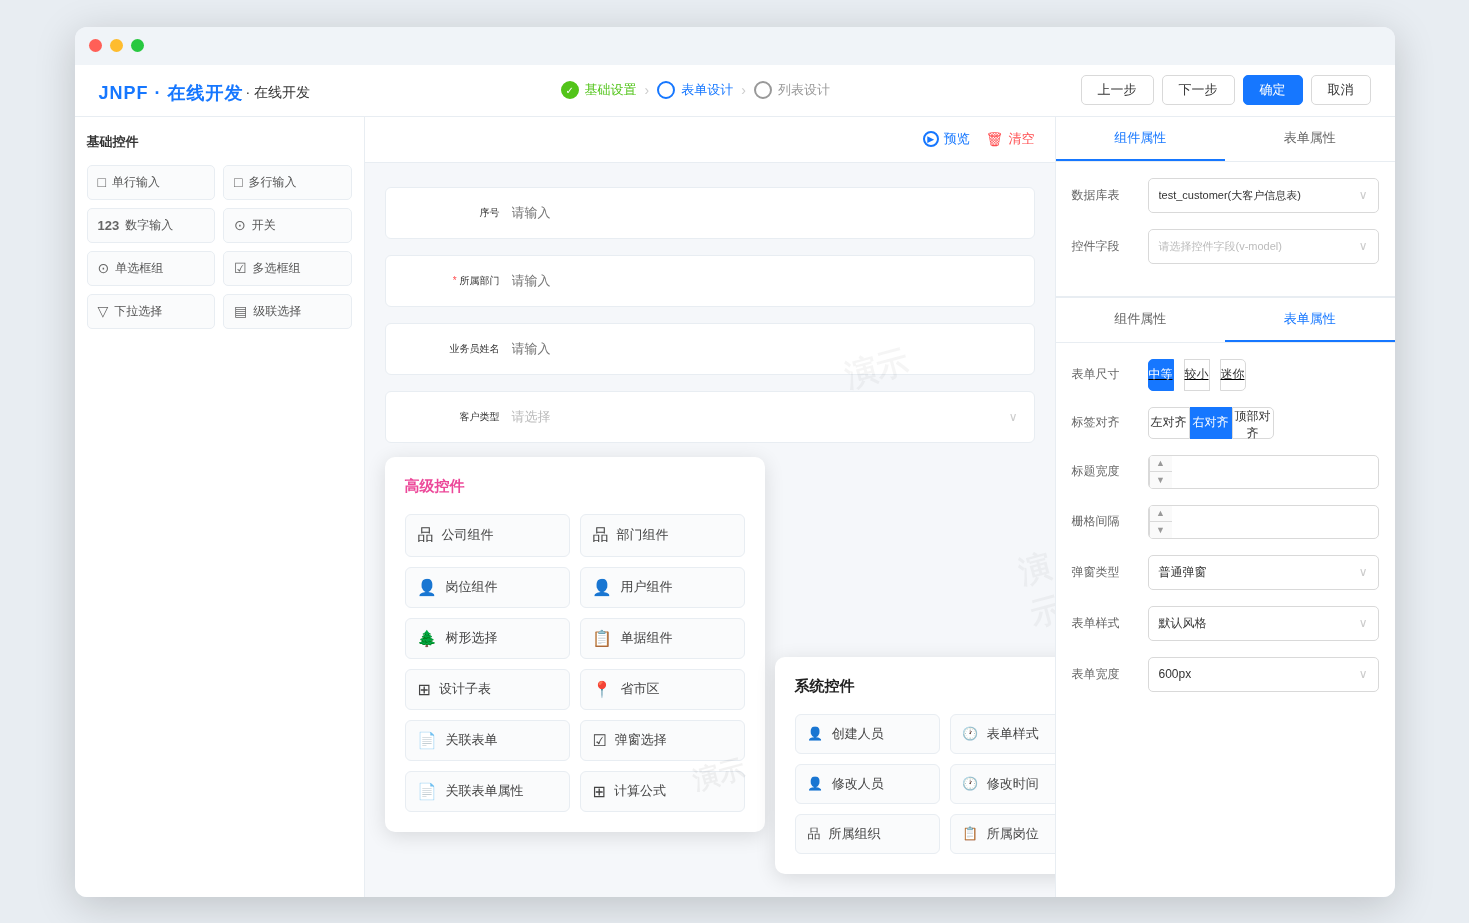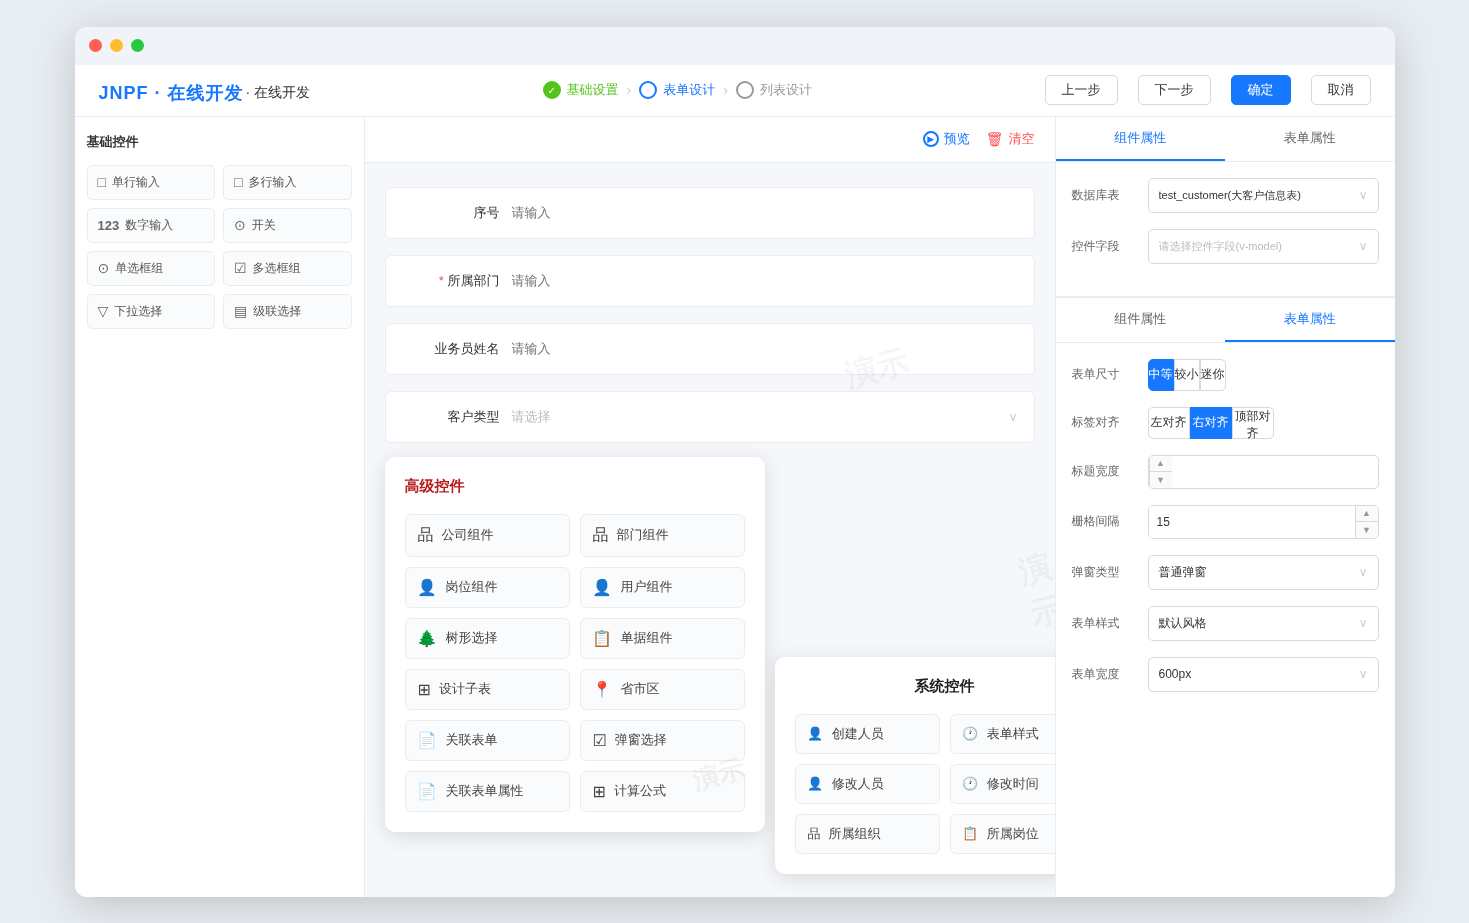--- a/index.html
+++ b/index.html
@@ -69,21 +69,21 @@
     .step-icon {
       width: 18px; height: 18px; border-radius: 50%;
       border: 2px solid currentColor;
       display: flex; align-items: center; justify-content: center;
       font-size: 10px;
     }
     .step.done .step-icon { background: #52c41a; border-color: #52c41a; color: #fff; }
     .step-arrow { color: #ccc; font-size: 14px; }
     .header-btns {
       display: flex;
-      gap: 20px;
+      gap: 8px;
     }
     .btn {
       padding: 5px 16px;
       border-radius: 5px;
       border: 1px solid #d9d9d9;
       background: #fff;
       cursor: pointer;
       font-size: 13px;
       color: #333;
     }
@@ -170,21 +170,21 @@
       display: flex;
       align-items: center;
       background: #fff;
       border-radius: 6px;
       padding: 0 16px;
       height: 52px;
       border: 1px solid #e8edf2;
     }
     .form-label {
       width: 110px;
-      font-size: 13px;
+      font-size: 10px;
       color: #333;
       flex-shrink: 0;
       text-align: right;
       padding-right: 12px;
     }
     .form-label.required::before {
       content: '* ';
       color: #ff4d4f;
     }
     .form-input {
@@ -265,21 +265,22 @@
     .panel2-tab.active {
       color: #1677ff;
       border-bottom: 2px solid #1677ff;
     }
     .panel2-body {
       padding: 16px;
       flex: 1;
     }
     .size-btns {
       display: flex;
-      gap: 0;
+      gap: 10px;
+      text-decoration: underline;
     }
     .size-btn {
       flex: 1;
       height: 32px;
       border: 1px solid #d9d9d9;
       background: #fff;
       cursor: pointer;
       font-size: 12px;
       color: #333;
     }
@@ -353,21 +354,21 @@
       width: 380px;
       background: #fff;
       border-radius: 10px;
       box-shadow: 0 4px 20px rgba(0,0,0,0.12);
       z-index: 20;
       padding: 20px;
     }
     .adv-title {
       font-size: 15px;
       font-weight: 600;
-      color: #b91c1c;
+      color: #ec4899;
       margin-bottom: 18px;
     }
     .adv-grid {
       display: grid;
       grid-template-columns: 1fr 1fr;
       gap: 10px;
     }
     .adv-item {
       display: flex;
       align-items: center;
@@ -386,21 +387,20 @@
     .system-panel {
       position: absolute;
       left: 410px;
       top: 540px;
       width: 340px;
       background: #fff;
       border-radius: 10px;
       box-shadow: 0 4px 20px rgba(0,0,0,0.12);
       z-index: 20;
       padding: 20px;
-      text-align: center;
     }
     .sys-title {
       font-size: 15px;
       font-weight: 600;
       color: #222;
       margin-bottom: 18px;
     }
     .sys-grid {
       display: grid;
       grid-template-columns: 1fr 1fr;
@@ -701,21 +701,20 @@
               <div class="num-arrows">
                 <div class="num-arrow">▲</div>
                 <div class="num-arrow">▼</div>
               </div>
             </div>
           </div>
 
           <div class="prop-row">
             <div class="prop-label">栅格间隔</div>
             <div class="num-input-wrap">
-              <input class="num-input" value="15" style="">
               <div class="num-arrows">
                 <div class="num-arrow">▲</div>
                 <div class="num-arrow">▼</div>
               </div>
             </div>
           </div>
 
           <div class="prop-row">
             <div class="prop-label">弹窗类型</div>
             <div class="prop-select">

